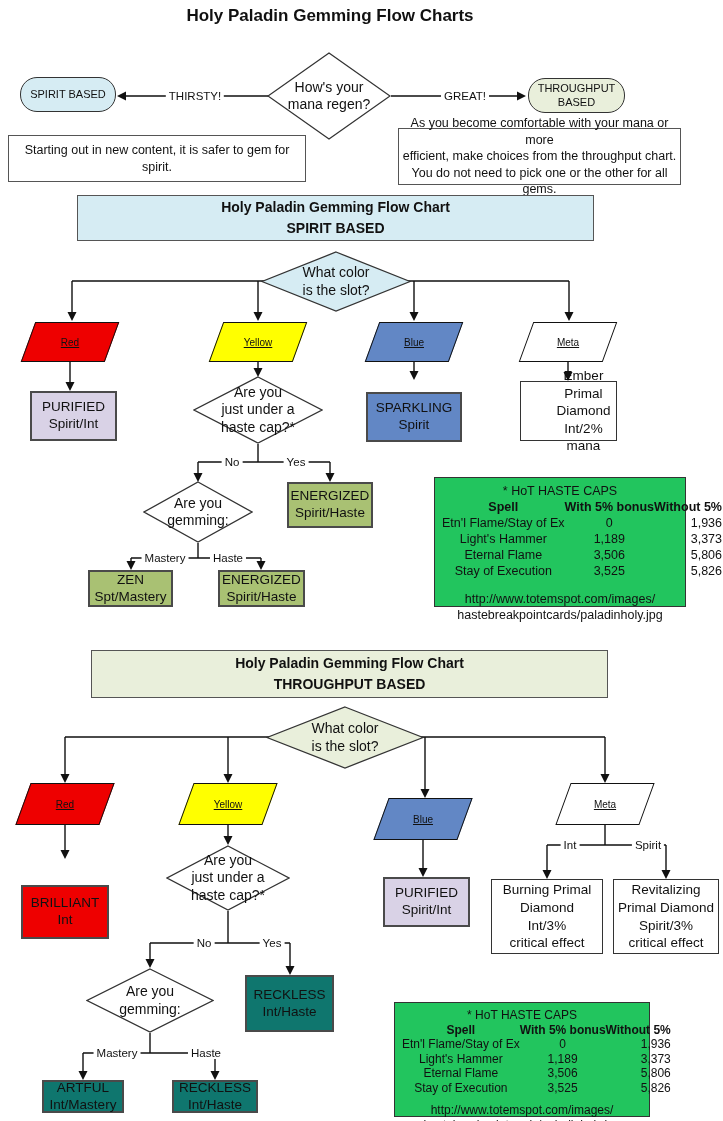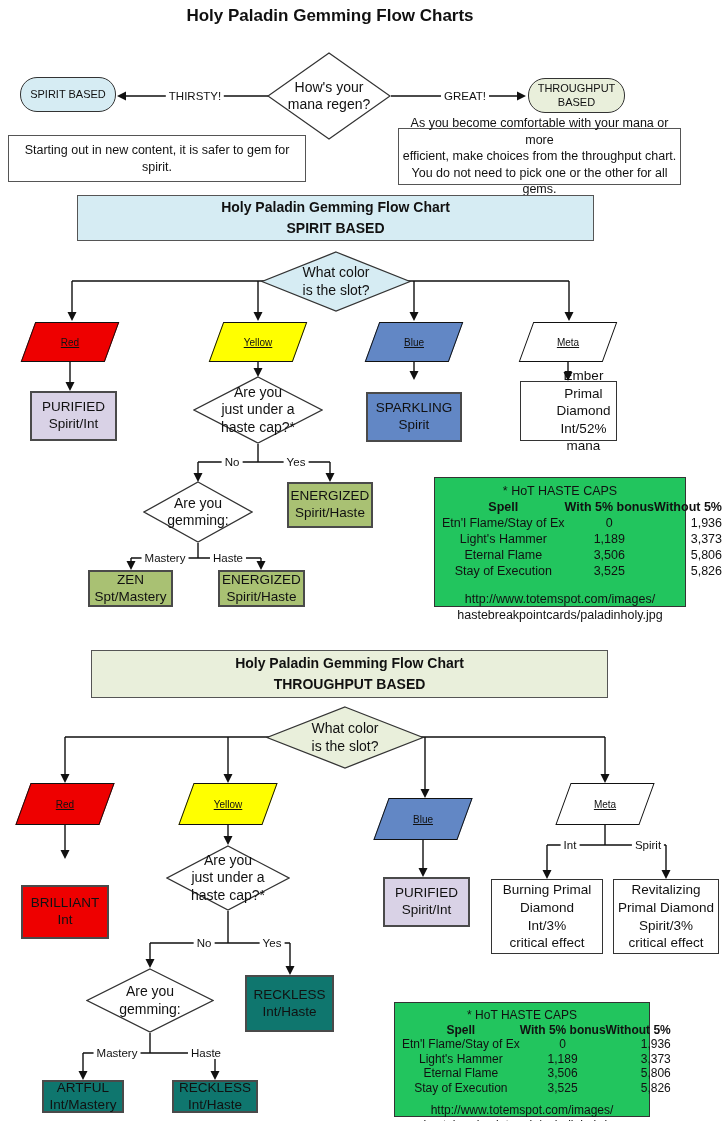--- a/index.html
+++ b/index.html
@@ -144,21 +144,21 @@
     <div>PURIFIED</div>
     <div>Spirit/Int</div>
   </div>
   <div class="box result bg-blue" style="left:366px; top:380px; width:96px; height:50px;margin-top:12px;">
     <div>SPARKLING</div>
     <div>Spirit</div>
   </div>
   <div class="box white-result" style="left:520px; top:381px; width:97px; height:60px;padding-left:30px;">
     <div>Ember Primal</div>
     <div>Diamond</div>
-    <div>Int/52% mana</div>
+    <div>Int/2% mana</div>
   </div>
 
   <div class="diamond" style="left:193px; top:376px; width:130px; height:68px;">
     <svg width="130" height="68">
         <polygon points="65,1 129,34 65,67 1,34" fill="#ffffff" stroke="#333" stroke-width="1.3"></polygon>
       </svg>
     <div class="dlabel">
       <div>Are you</div>
       <div>just under a</div>
       <div>haste cap?*</div>

